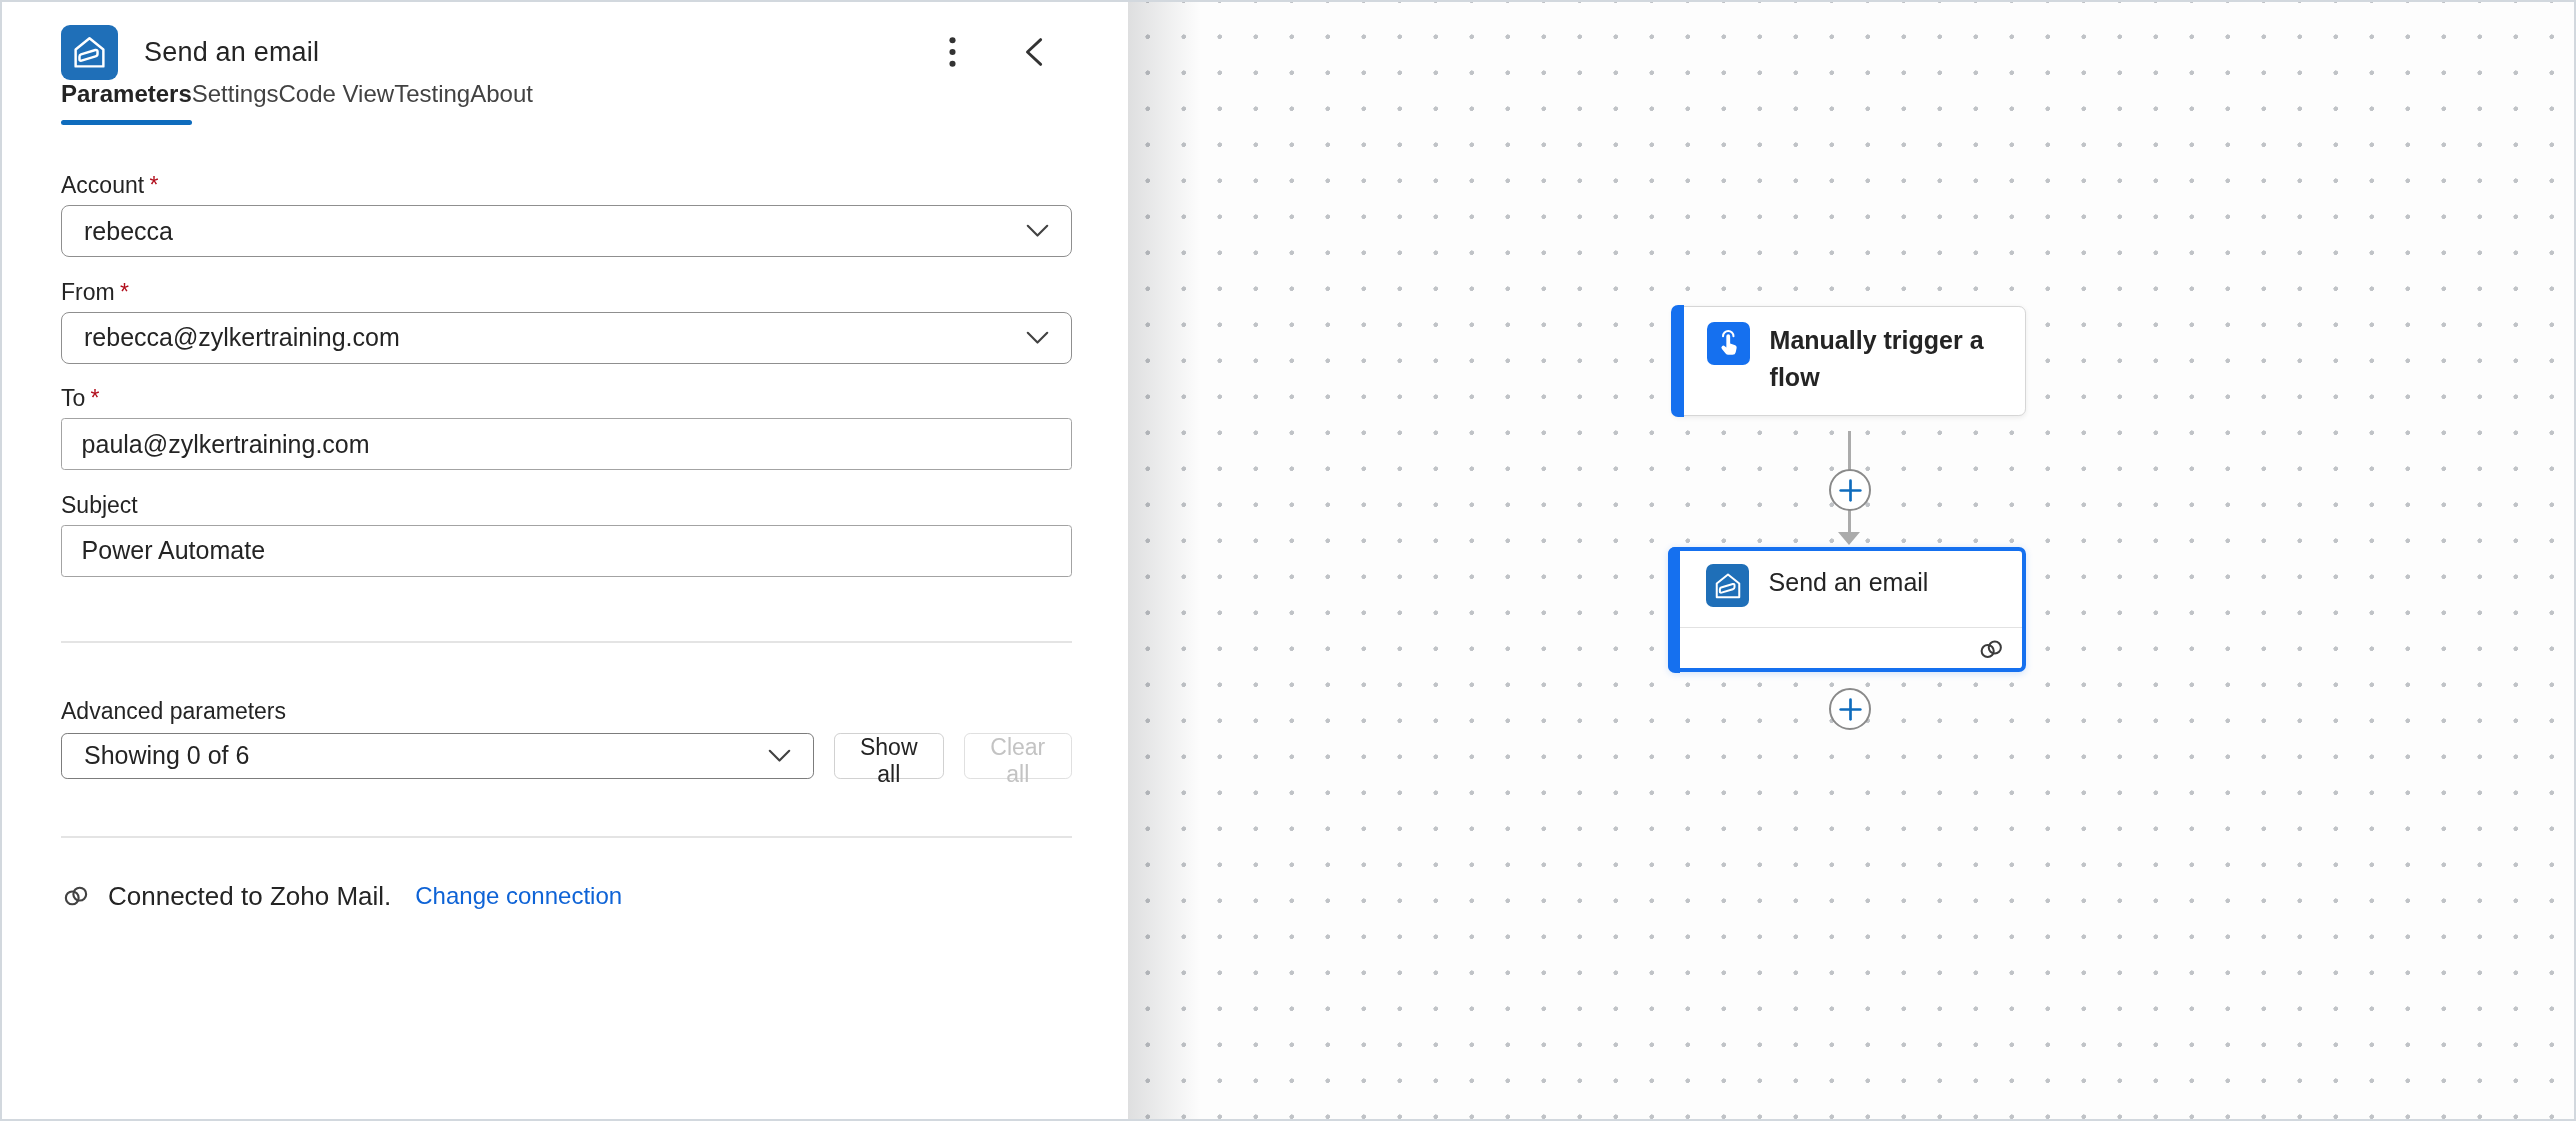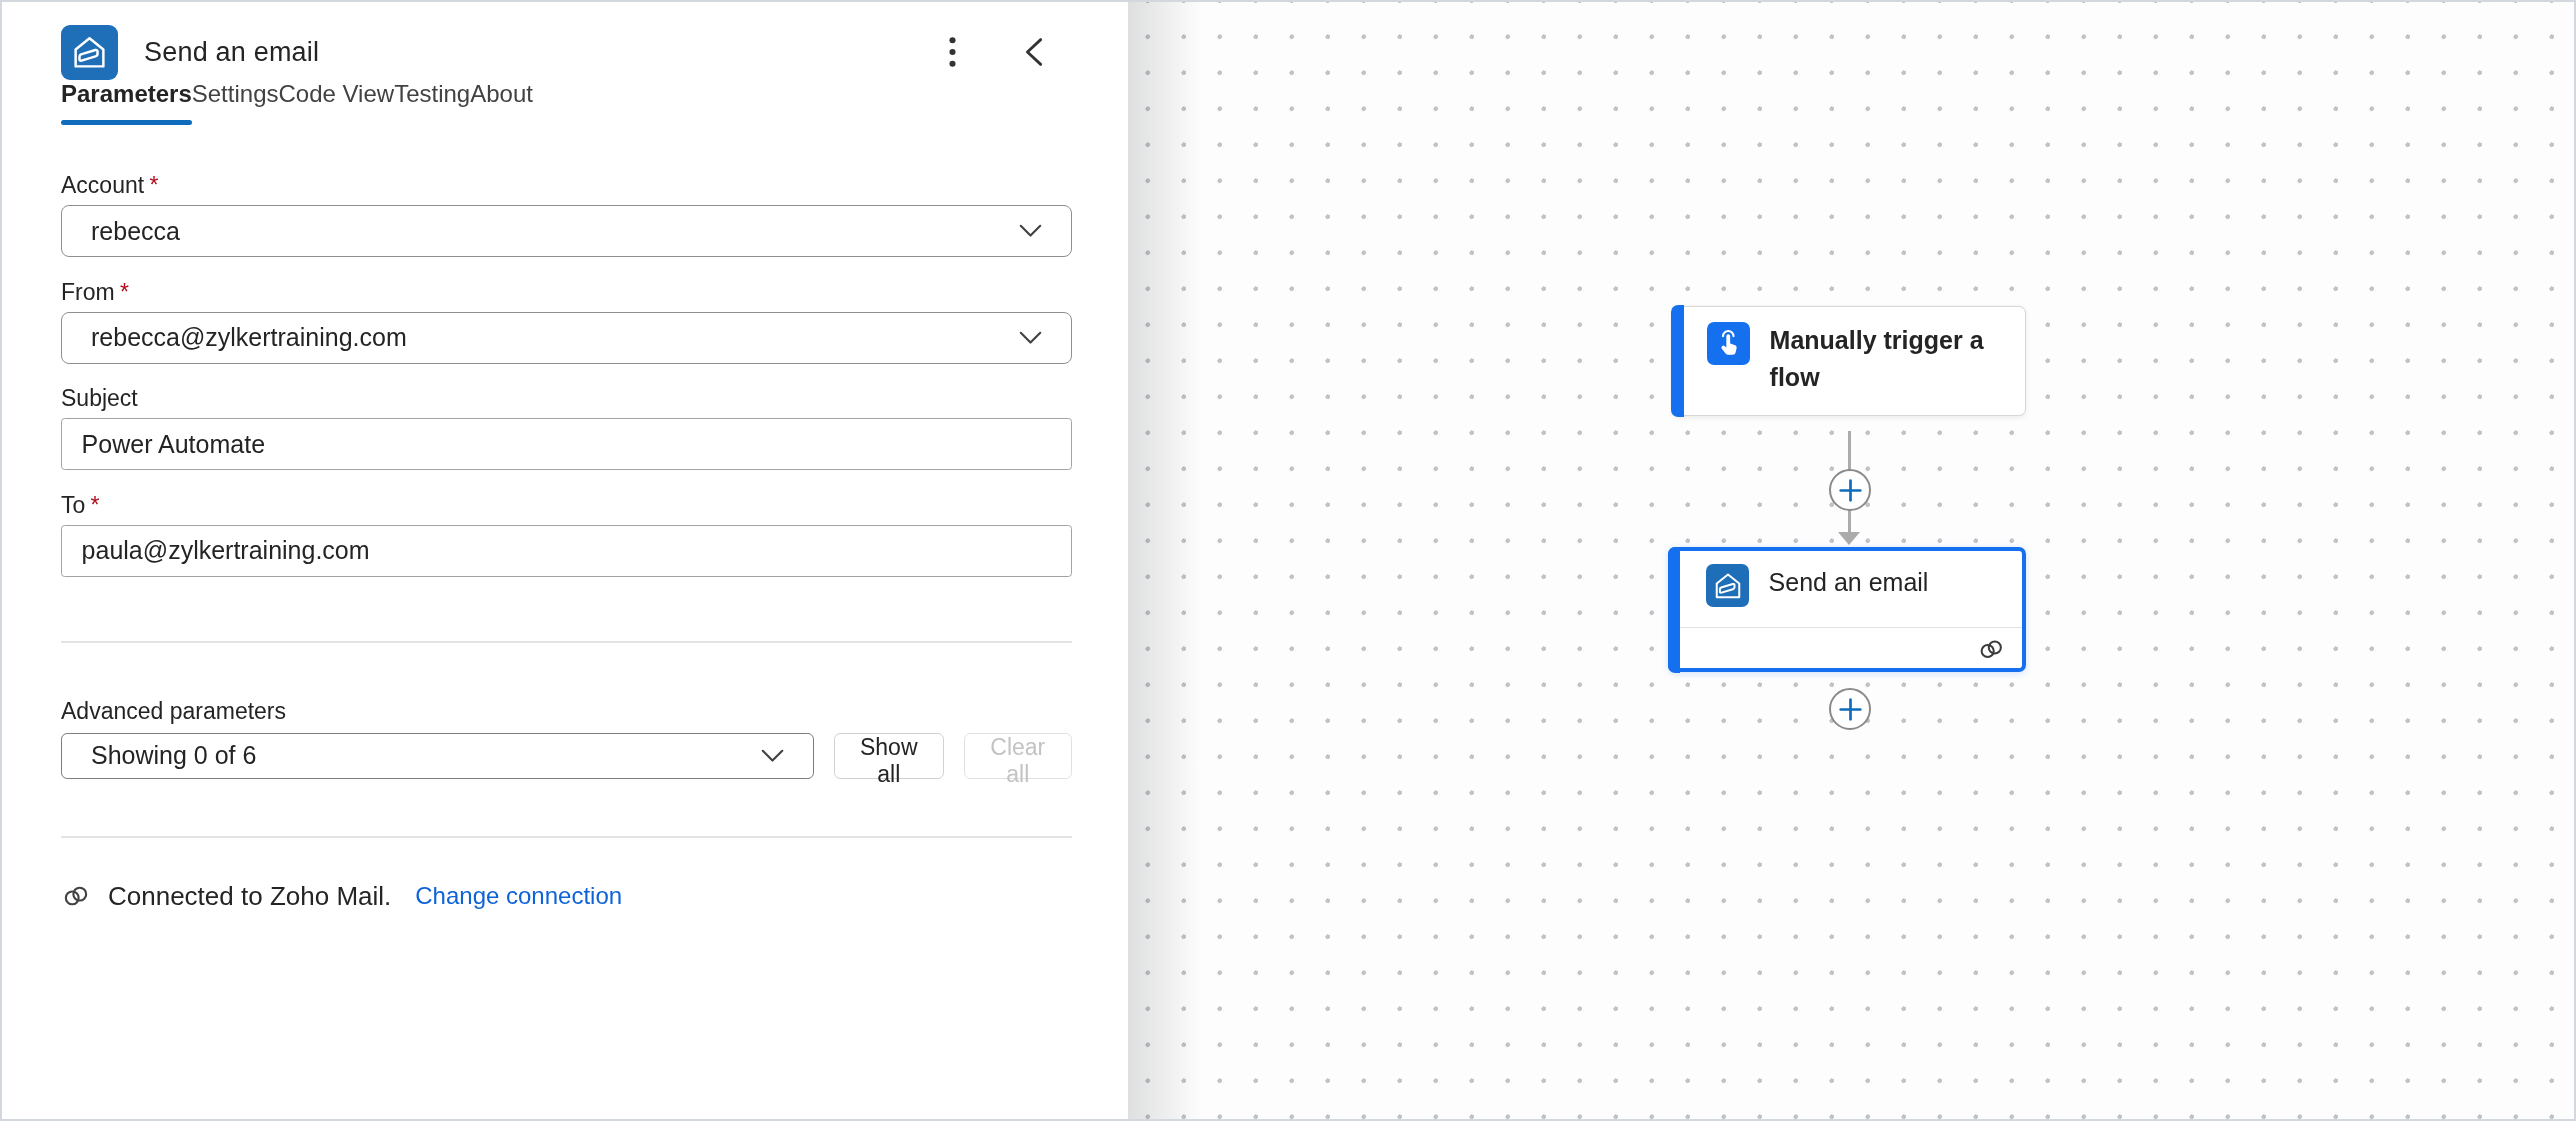--- a/index.html
+++ b/index.html
@@ -42,21 +42,21 @@
     background:#0f6cbd; border-radius:2.7px;
   }
 
   
   .form { margin-top:47px; }
   .field { margin-bottom:21.4px; }
   .field-label { font-size:23px; color:#242424; line-height:27px; margin-bottom:6.2px; }
   .req { color:#b10e1c; margin-left:5.3px; }
   .combobox {
     height:52px; width:100%; border:1.8px solid #8f8f8f; border-radius:8px;
-    display:flex; align-items:center; padding:0 29px; cursor:pointer; background:#fff;
+    display:flex; align-items:center; padding:0 22px; cursor:pointer; background:#fff;
   }
   .combobox .value { font-size:25px; color:#242424; flex:1; }
   .textinput {
     height:52px; width:100%; border:1.8px solid #a3a3a3; border-radius:3.6px;
     font-size:25px; color:#242424; padding:0 19.6px; font-family:inherit; background:#fff;
   }
   .divider { height:1.8px; background:#e4e4e4; margin-top:64px; }
   .divider2 { height:1.8px; background:#e4e4e4; margin-top:57px; }
 
   .advanced { margin-top:55px; }
@@ -187,27 +187,27 @@
         <div class="field-label"><span>From</span><span class="req">*</span></div>
         <div class="combobox">
           <span class="value">rebecca@zylkertraining.com</span>
           <svg width="23" height="14.3" viewBox="0 0 26 16" fill="none" stroke="#424242" stroke-width="2.4" stroke-linecap="round" stroke-linejoin="round">
               <polyline points="2,2 13,13 24,2"></polyline>
             </svg>
         </div>
       </div>
 
       <div class="field">
+        <div class="field-label"><span>To</span><span class="req">*</span></div>
+        <input class="textinput" type="text" value="paula@zylkertraining.com" style="">
+      </div>
+
+      <div class="field">
         <div class="field-label"><span>Subject</span></div>
         <input class="textinput" type="text" value="Power Automate" style="">
-      </div>
-
-      <div class="field">
-        <div class="field-label"><span>To</span><span class="req">*</span></div>
-        <input class="textinput" type="text" value="paula@zylkertraining.com" style="">
       </div>
 
       <div class="divider"></div>
 
       <div class="advanced">
         <div class="field-label">Advanced parameters</div>
         <div class="advanced-row">
           <div class="combobox">
             <span class="value">Showing 0 of 6</span>
             <svg width="23" height="14.3" viewBox="0 0 26 16" fill="none" stroke="#424242" stroke-width="2.4" stroke-linecap="round" stroke-linejoin="round">

